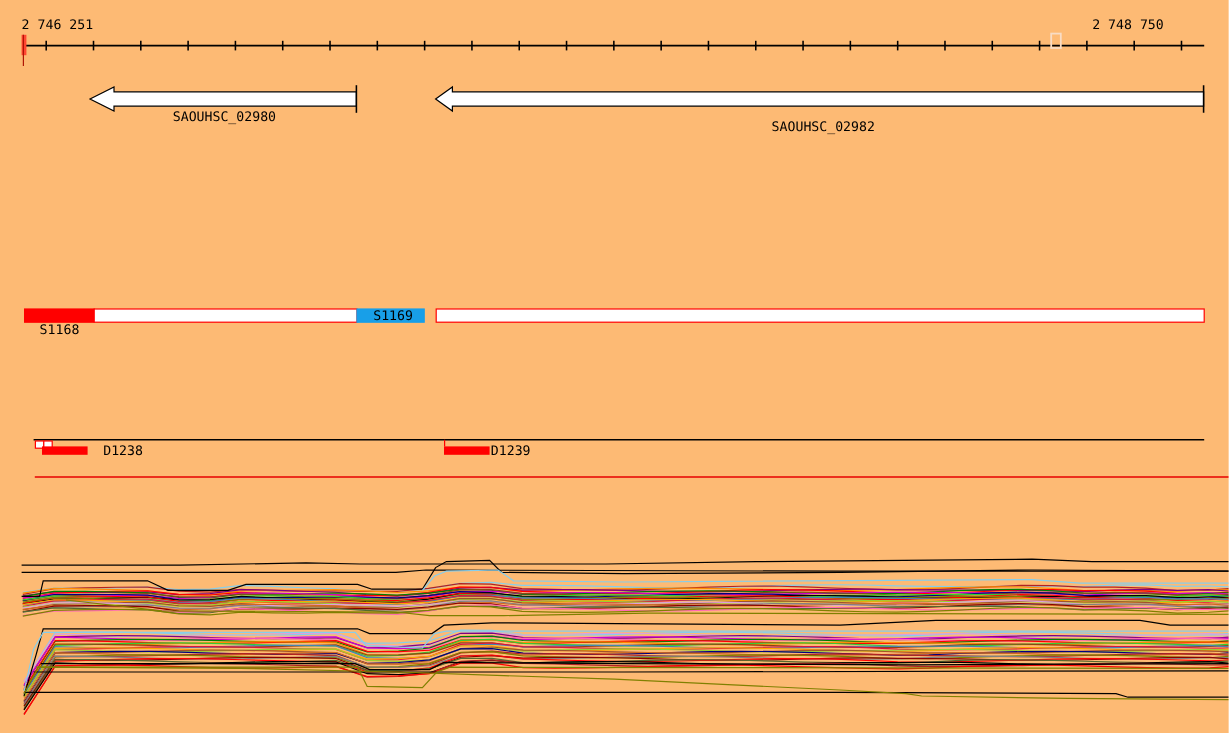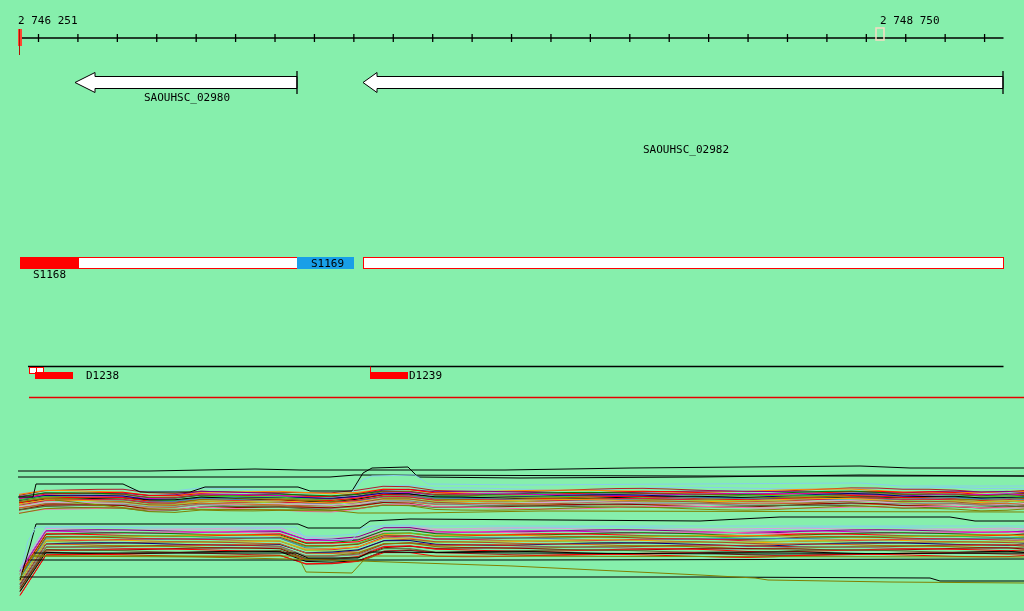--- a/index.html
+++ b/index.html
@@ -1,21 +1,21 @@
 <!DOCTYPE html>
 <html><head>
 <meta charset="utf-8">
 <style>
   html,body{margin:0;padding:0;background:#fff;}
-  .stage{position:relative;width:1024px;height:611px;background:#86efac;overflow:hidden;
+  .stage{position:relative;width:1024px;height:611px;background:#fdba74;overflow:hidden;
          font-family:"DejaVu Sans Mono","Liberation Mono",monospace;}
   .lbl{position:absolute;font:11px/12px "DejaVu Sans Mono","Liberation Mono",monospace;
        color:#000;white-space:pre;}
   .lbl.center{text-align:center;}
-  .lbl.right{text-align:left;}
+  .lbl.right{text-align:center;}
   svg{position:absolute;left:0;top:0;}
 </style>
 </head>
 <body>
 
 <div class="stage">
   <svg id="scene" width="1024" height="611" viewBox="0 0 1024 611">
       <g>
         <line x1="19" y1="38" x2="1003.5" y2="38" stroke="#000000" stroke-width="1.3"></line>
         <line x1="38.5" y1="34" x2="38.5" y2="42" stroke="#000" stroke-width="1.3"></line>
@@ -133,20 +133,20 @@
         <polyline points="20,578 32,556 298,556 306,572 352,573 364,560 375,556 1024,557" fill="none" stroke="#808000" stroke-width="1"></polyline>
         <polyline points="34,553 296,553 308,558 358,558 370,552 520,553 760,554 1024,553" fill="none" stroke="#000000" stroke-width="1"></polyline>
         <polyline points="20,576 28,541 36,527 296,527 305,538 352,540 362,528 372,526 700,526 1024,526" fill="none" stroke="#87ceeb" stroke-width="1"></polyline>
       </g>
     </svg>
 
   <div class="lbl" id="lbl-ruler-start" style="left: 18px; top: 15px;">2 746 251</div>
   <div class="lbl right" id="lbl-ruler-end" style="left: 880px; top: 15px; width: 120px;">2 748 750</div>
 
   <div class="lbl center" id="lbl-gene-0" style="left: 117px; top: 92px; width: 140px;">SAOUHSC_02980</div>
-  <div class="lbl" id="lbl-gene-1" style="left: 643px; top: 100px; margin-top: 44px;">SAOUHSC_02982</div>
+  <div class="lbl" id="lbl-gene-1" style="left: 643px; top: 100px;">SAOUHSC_02982</div>
 
   <div class="lbl" id="lbl-s-0" style="left: 33px; top: 269px;">S1168</div>
   <div class="lbl" id="lbl-s-2" style="left: 311px; top: 258px;">S1169</div>
 
   <div class="lbl" id="lbl-d-0" style="left: 74px; top: 370px; padding-left: 12px;">D1238</div>
   <div class="lbl" id="lbl-d-1" style="left: 409px; top: 370px;">D1239</div>
 </div>
 
 </body></html>

